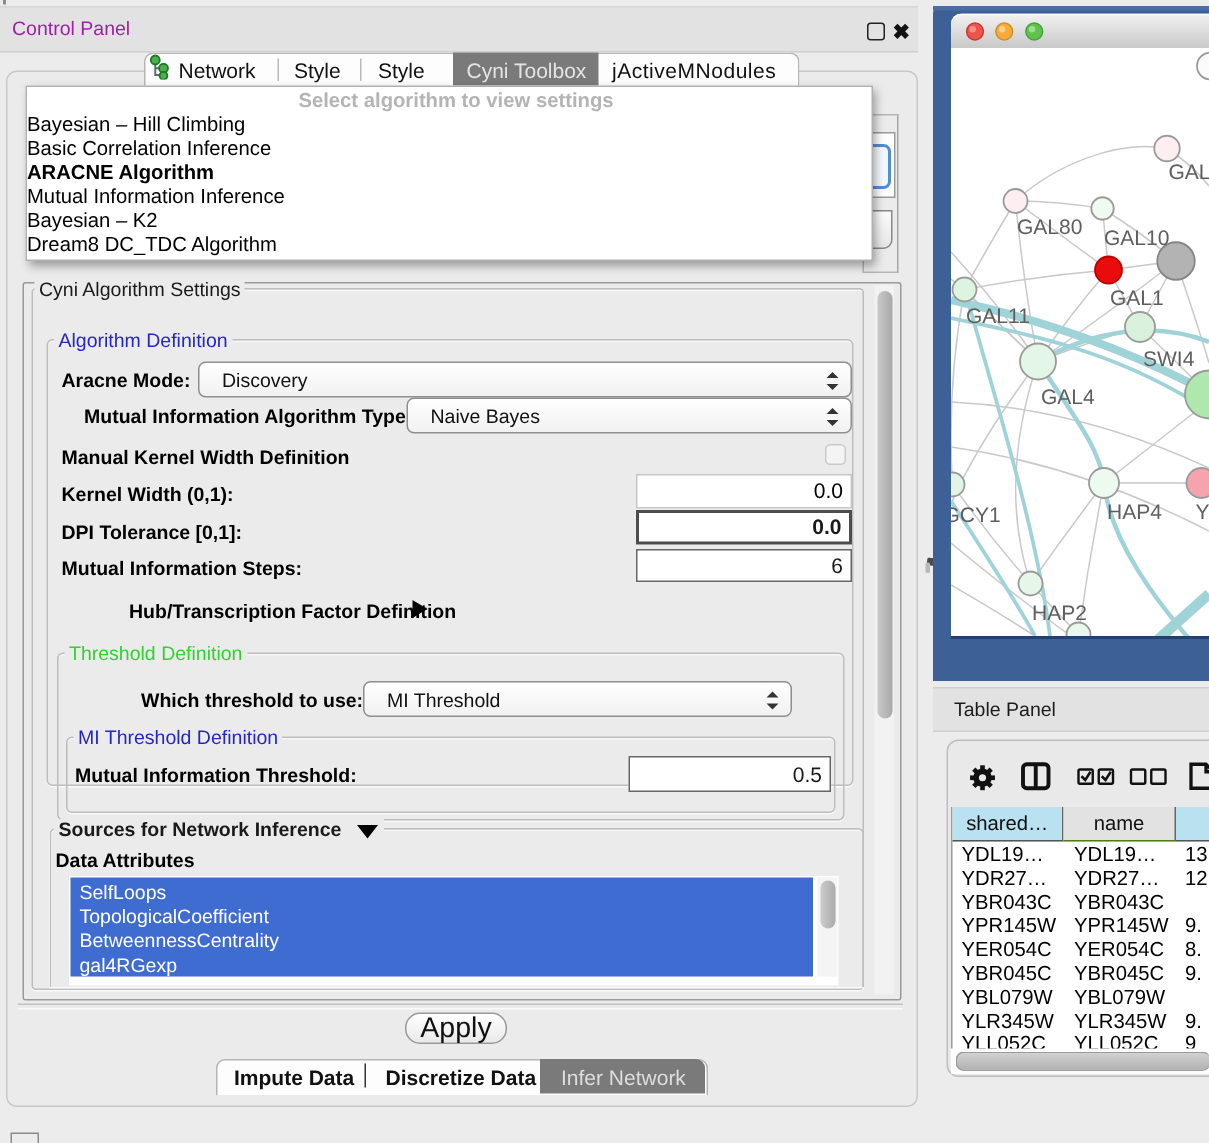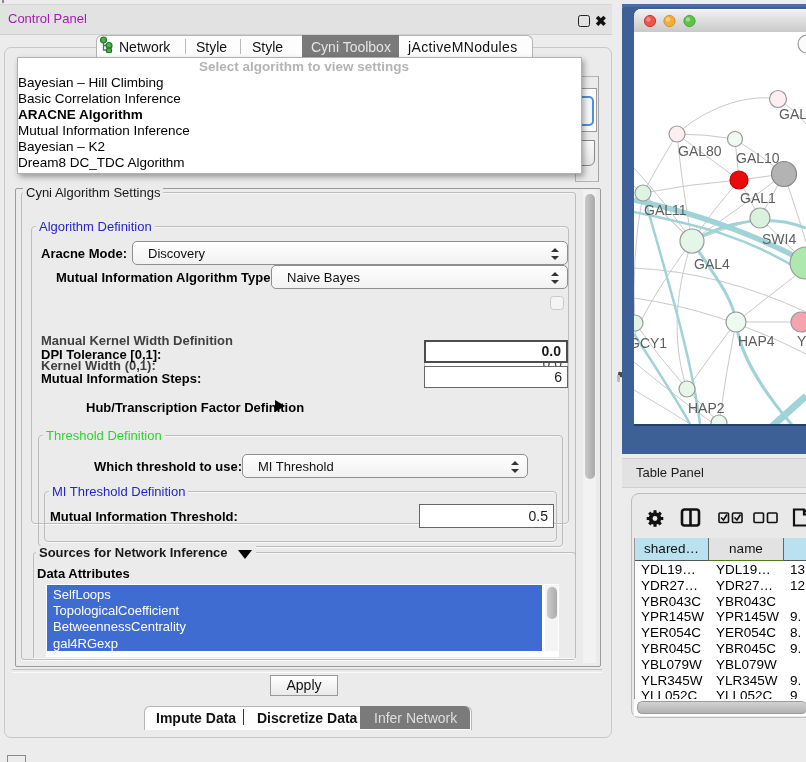--- a/index.html
+++ b/index.html
@@ -7,21 +7,21 @@
 .abs{position:absolute;}
 .gbox{position:absolute;border:1px solid #bdbdbd;border-radius:4px;box-shadow:0 1px 0 rgba(255,255,255,.7), inset 0 1px 0 rgba(255,255,255,.6);}
 .glab{position:absolute;background:#ebebeb;padding:0 3px;line-height:13px;}
 .combo{position:absolute;border:1px solid #8f8f8f;border-radius:5px;background:linear-gradient(#ffffff,#f1f1f1);box-shadow:inset 0 1px 0 #fff;}
 .combo .ct{position:absolute;left:15px;top:4px;font-size:13px;color:#111;}
 .spin{position:absolute;right:8px;top:5.5px;width:8px;height:12px;}
 .spin:before{content:"";position:absolute;left:0;top:0;border-left:4px solid transparent;border-right:4px solid transparent;border-bottom:4.5px solid #333;}
 .spin:after{content:"";position:absolute;left:0;bottom:0;border-left:4px solid transparent;border-right:4px solid transparent;border-top:4.5px solid #333;}
 .fld{position:absolute;background:#fff;text-align:right;font-size:14px;padding-right:5px;box-sizing:border-box;}
 .lab{position:absolute;font-weight:bold;font-size:13px;color:#000;white-space:nowrap;}
-.dis{color:#404040;margin-top:36px;}
+.dis{color:#000000;}
 </style>
 </head>
 <body>
 
 <div class="abs" style="left:0;top:4px;width:612px;height:29px;background:#e2e2e2;border-top:1px solid #d6d6d6;border-bottom:1px solid #cfcfcf;"></div>
 <div class="abs" style="left:8px;top:11px;font-size:13px;color:#a21caf;">Control Panel</div>
 <div class="abs" style="left:578px;top:15px;width:10px;height:10px;border:1.5px solid #222;border-radius:2.5px;"></div>
 <div class="abs" style="left:595px;top:13px;font-size:14px;font-weight:bold;color:#111;">✖</div>
 
 <div class="abs" style="left:4px;top:47px;width:606px;height:689px;background:#ebebeb;border:1px solid #c8c8c8;border-radius:7px;"></div>
@@ -99,21 +99,21 @@
 <div class="abs" style="left:238px;top:550px;width:0;height:0;border-left:7.5px solid transparent;border-right:7.5px solid transparent;border-top:9px solid #000;"></div>
 <div class="lab" style="left:37px;top:566px;">Data Attributes</div>
 
 <div class="abs" style="left:46px;top:584px;width:513px;height:73px;background:#fff;"></div>
 <div class="abs" style="left:47px;top:585px;width:495px;height:66px;background:#3f6cd1;"></div>
 <div class="abs" style="left:53px;top:587px;font-size:13px;color:#fff;line-height:16.2px;">SelfLoops<br>TopologicalCoefficient<br>BetweennessCentrality<br>gal4RGexp</div>
 <div class="abs" style="left:545px;top:585px;width:13px;height:66px;background:#f4f4f4;"></div>
 <div class="abs" style="left:546.5px;top:587px;width:10px;height:32px;border-radius:5px;background:linear-gradient(90deg,#cccccc,#ababab);"></div>
 
 <div class="abs" style="left:12px;top:669px;width:590px;height:2px;border-top:1px solid #c2c2c2;border-bottom:1px solid #fafafa;"></div>
-<div class="abs" style="left:270px;top:675px;width:66px;height:19px;border:1px solid #9a9a9a;border-radius:0;background:linear-gradient(#ffffff,#e9e9e9);text-align:center;line-height:19px;font-size:14px;color:#111;">Apply</div>
+<div class="abs" style="left:270px;top:675px;width:66px;height:19px;border:1px solid #9a9a9a;border-radius:10px;background:linear-gradient(#ffffff,#e9e9e9);text-align:center;line-height:19px;font-size:19px;color:#111;">Apply</div>
 
 <div class="abs" style="left:144px;top:706px;width:326px;height:23px;background:#fdfdfd;border:1px solid #b5b5b5;border-bottom:none;border-radius:6px 6px 0 0;"></div>
 <div class="abs" style="left:360px;top:706px;width:110px;height:23px;background:#7a7a7a;border-radius:0 6px 0 0;"></div>
 <div class="abs" style="left:156px;top:710px;font-size:14px;color:#111;font-weight:600;">Impute Data</div>
 <div class="abs" style="left:243px;top:709px;width:1px;height:16px;background:#333;"></div>
 <div class="abs" style="left:257px;top:710px;font-size:14px;color:#111;font-weight:600;">Discretize Data</div>
 <div class="abs" style="left:374px;top:710px;font-size:14px;color:#dedede;">Infer Network</div>
 
 <div class="abs" style="left:7px;top:755px;width:17px;height:10px;background:#ececec;border:1.5px solid #8a8a8a;"></div>
 

